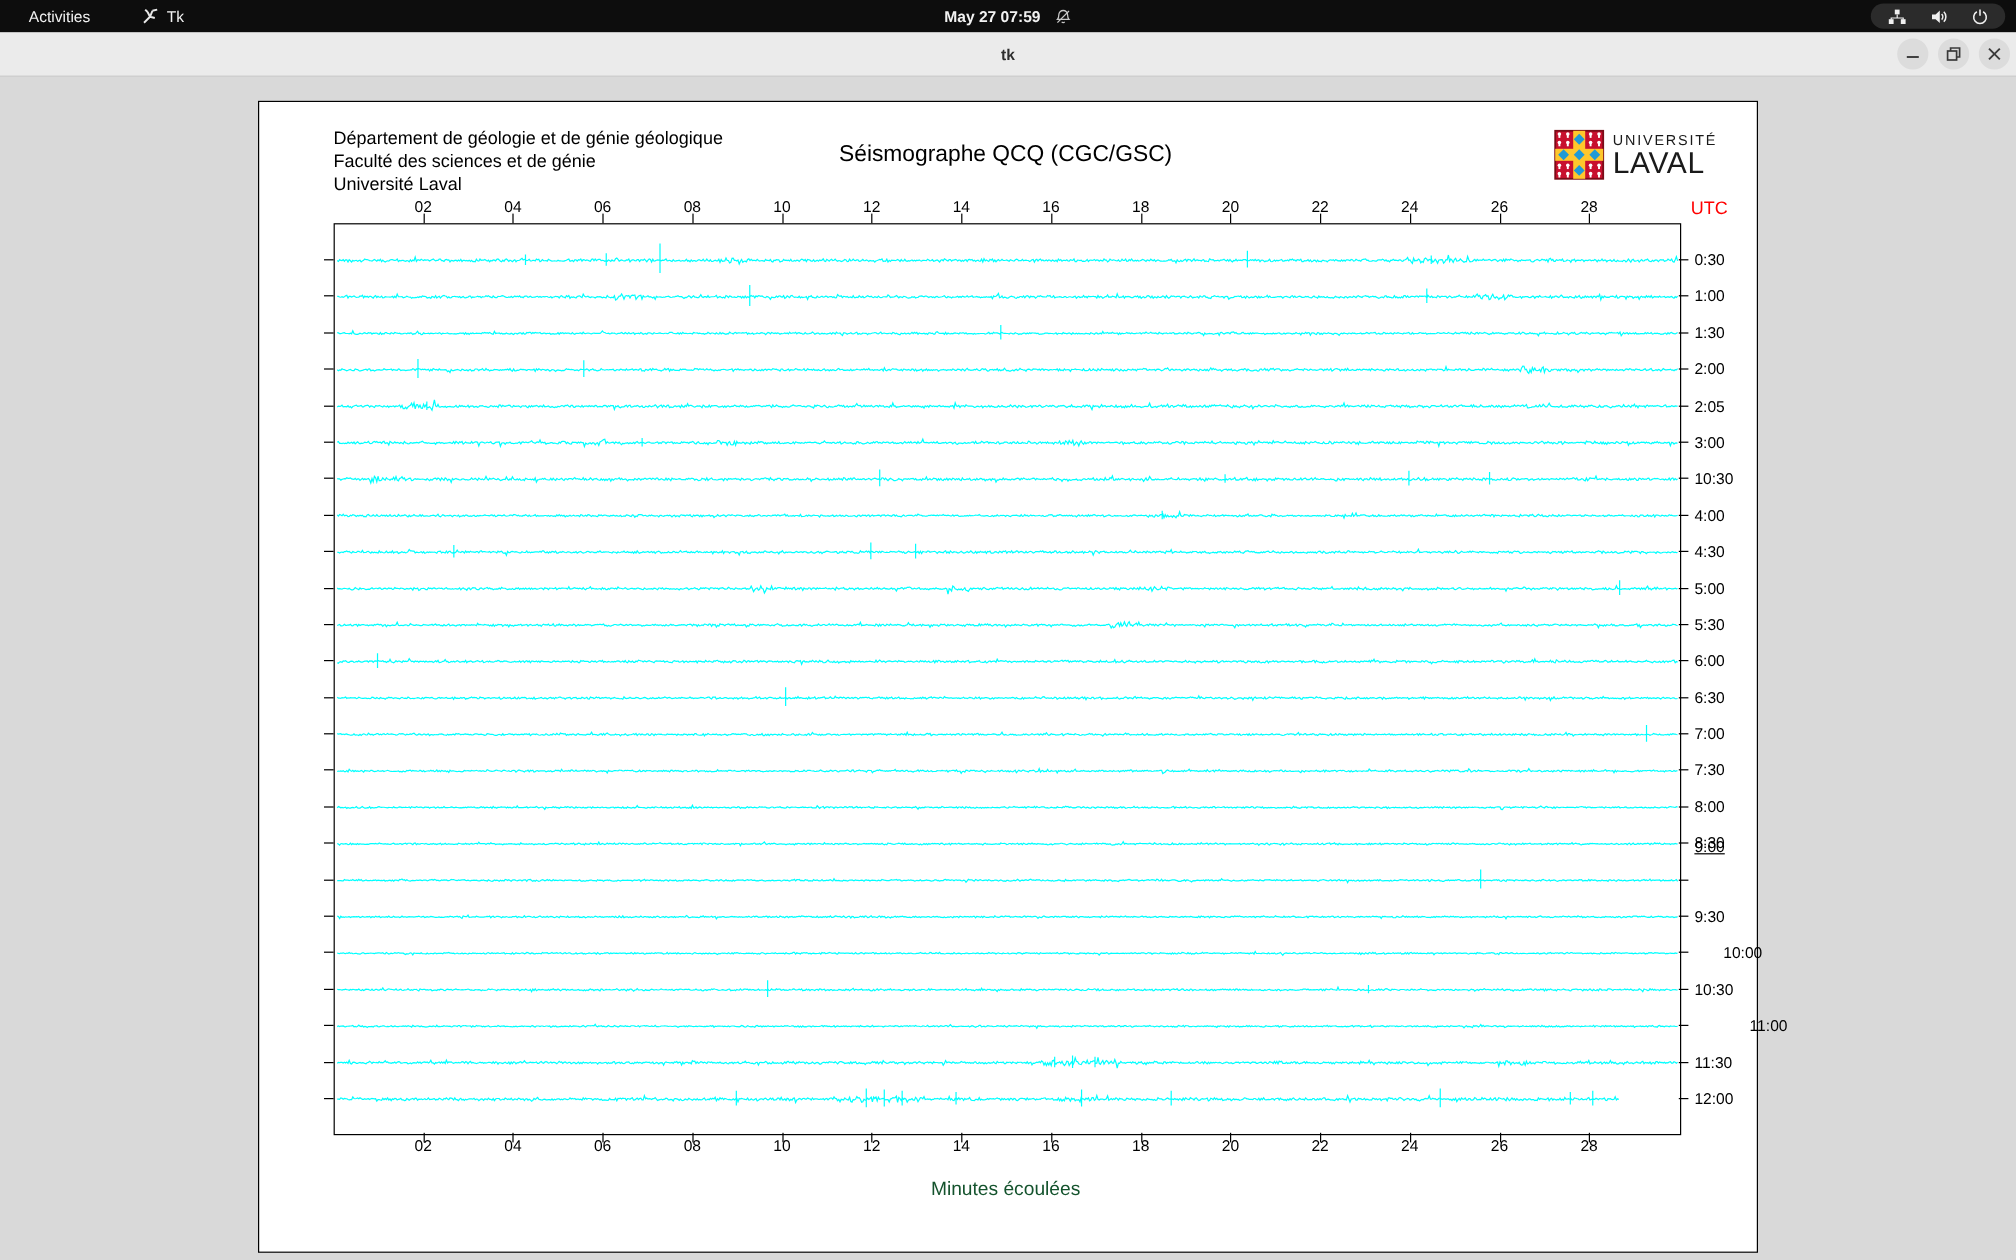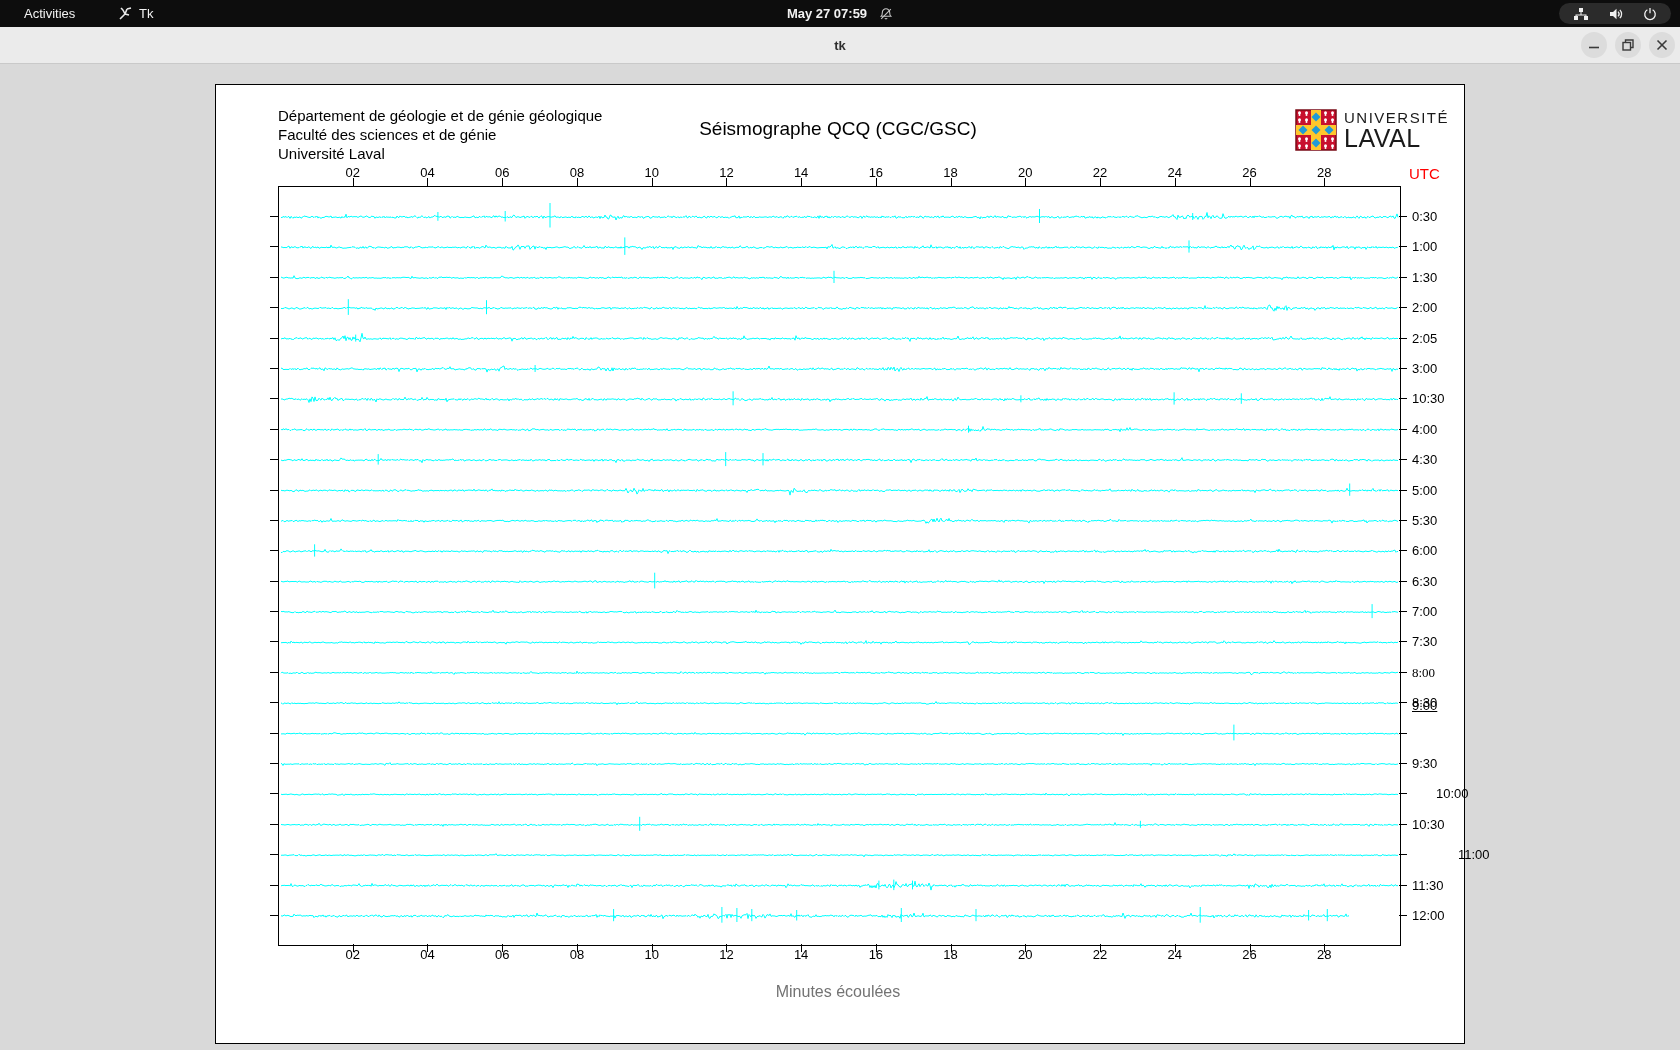--- a/index.html
+++ b/index.html
@@ -18,31 +18,31 @@
   #win-title{position:absolute;left:0;top:0;width:100%;height:36px;display:flex;align-items:center;justify-content:center;color:#2e2e2e;font-size:13px;font-weight:700;}
   .winbtn{position:absolute;top:5px;width:26px;height:26px;border-radius:50%;background:#dcdcdc;display:flex;align-items:center;justify-content:center;}
   #btn-min{right:73px;} #btn-max{right:39px;} #btn-close{right:5px;}
   
   #canvas{position:absolute;left:215px;top:84px;width:1248px;height:958px;background:#ffffff;border:1px solid #000;}
   #hdr{position:absolute;left:62px;top:21px;font-size:15px;color:#000;line-height:19px;white-space:pre;}
   #plot-title{position:absolute;left:322px;top:33px;width:600px;text-align:center;font-size:19px;color:#000;}
   
   #logo{position:absolute;left:1080px;top:24px;display:flex;align-items:center;gap:8px;}
   #logo-text{display:flex;flex-direction:column;color:#1a1a1a;}
-  #logo-univ{font-size:15px;letter-spacing:1.5px;font-weight:400;}
+  #logo-univ{font-size:12px;letter-spacing:1.5px;font-weight:400;}
   #logo-laval{font-size:25px;letter-spacing:0.5px;font-weight:400;line-height:24px;}
   
   #plotbox{position:absolute;left:62px;top:101px;width:1121px;height:758px;border:1px solid #000;}
   #utc{position:absolute;left:1193px;top:80px;font-size:15px;color:#ff0000;}
   .tick-label-top{position:absolute;top:80px;width:40px;margin-left:-20px;text-align:center;font-size:13px;color:#000;}
   .tick-label-bot{position:absolute;top:862px;width:40px;margin-left:-20px;text-align:center;font-size:13px;color:#000;}
   .vtick{position:absolute;width:1px;height:8px;background:#000;}
   .htick{position:absolute;width:8px;height:1px;background:#000;}
   .row-label{position:absolute;left:1196px;height:14px;margin-top:-7px;font-size:13px;color:#000;}
-  #xlabel{position:absolute;left:322px;top:898px;width:600px;text-align:center;font-size:16px;color:#737373;}
+  #xlabel{position:absolute;left:322px;top:898px;width:600px;text-align:center;font-size:16px;color:#14532d;}
   svg{overflow:visible;}
 </style>
 </head>
 <body>
 
 <div id="topbar">
   <div class="item" id="activities">
     <span>Activities</span>
   </div>
   <div class="item" id="tk-app">
@@ -269,21 +269,21 @@
       <div class="htick" style="left: 1183px; top: 495.692px;"></div>
       <div class="row-label" style="top: 495.692px;">6:30</div>
       <div class="htick" style="left: 54px; top: 526.083px;"></div>
       <div class="htick" style="left: 1183px; top: 526.083px;"></div>
       <div class="row-label" style="top: 526.083px;">7:00</div>
       <div class="htick" style="left: 54px; top: 556.474px;"></div>
       <div class="htick" style="left: 1183px; top: 556.474px;"></div>
       <div class="row-label" style="top: 556.474px;">7:30</div>
       <div class="htick" style="left: 54px; top: 586.865px;"></div>
       <div class="htick" style="left: 1183px; top: 586.865px;"></div>
-      <div class="row-label" style="top: 586.865px; font-family: Liberation Serif, serif;">8:00</div>
+      <div class="row-label" style="top: 586.865px;">8:00</div>
       <div class="htick" style="left: 54px; top: 617.256px;"></div>
       <div class="htick" style="left: 1183px; top: 617.256px;"></div>
       <div class="row-label" style="top: 617.256px;">8:30</div>
       <div class="htick" style="left: 54px; top: 647.647px;"></div>
       <div class="htick" style="left: 1183px; top: 647.647px;"></div>
       <div class="row-label" style="top: 620px; text-decoration: underline;">9:00</div>
       <div class="htick" style="left: 54px; top: 678.038px;"></div>
       <div class="htick" style="left: 1183px; top: 678.038px;"></div>
       <div class="row-label" style="top: 678.038px;">9:30</div>
       <div class="htick" style="left: 54px; top: 708.429px;"></div>

